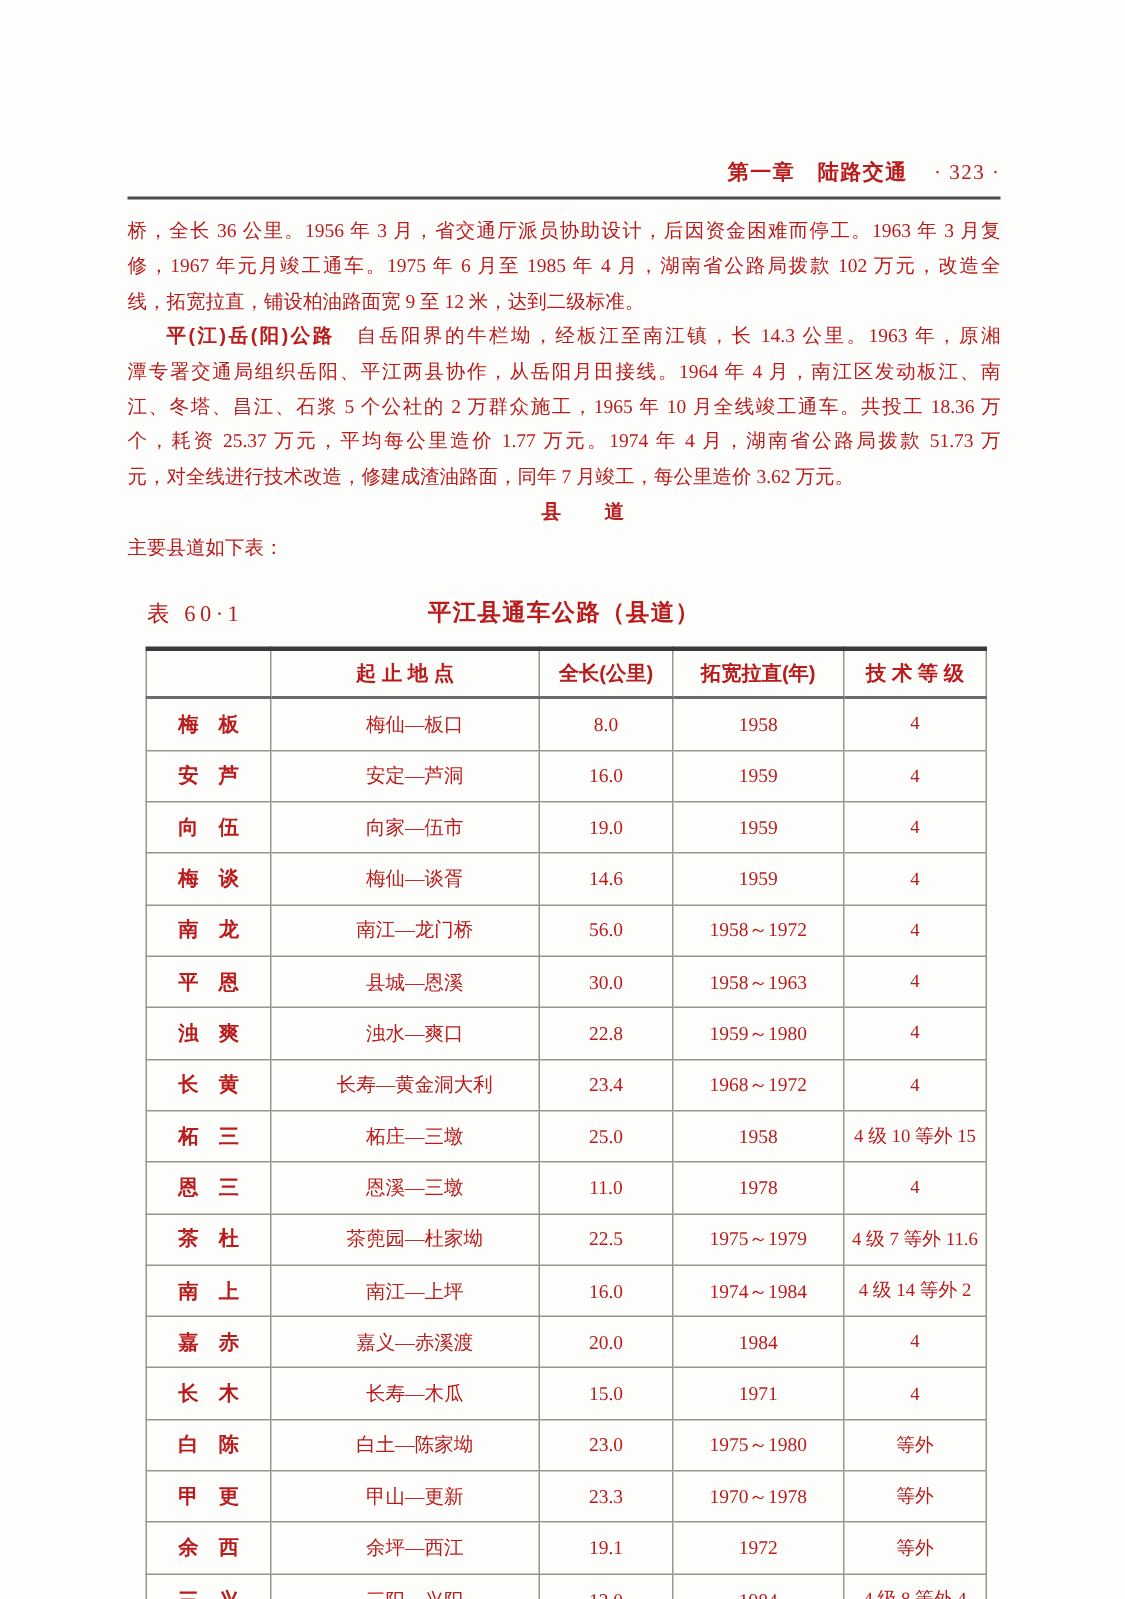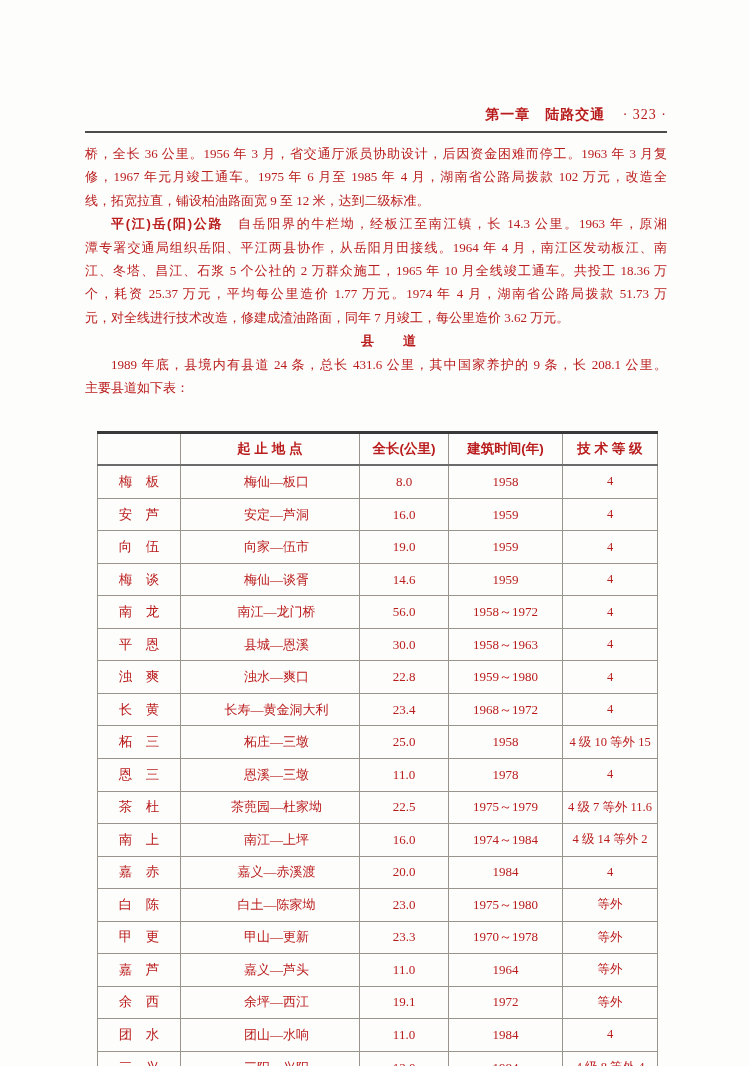--- a/index.html
+++ b/index.html
@@ -62,21 +62,21 @@
   .roads th, .roads td {
     border:1px solid #9a958c; padding:0 2px;
     text-align:center; overflow:hidden; white-space:nowrap;
   }
   .roads thead th {
     height:30px;
     font-family:"Liberation Sans","DejaVu Sans",sans-serif;
     font-weight:bold; font-size:13.5px;
     border-bottom:2px solid #6b6b6b;
   }
-  .c-name { font-size:13.5px; }
+  .c-name { font-size:13.5px;font-weight:bold; }
   .c-route { text-align:right; padding-left:15px !important;margin-left:36px; }
   .c-grade { font-size:12.5px; }
   .col-name  { width:83px; }
   .col-route { width:179px; }
   .col-len   { width:89px; }
   .col-built { width:114px; }
   .col-grade { width:95px; }
 </style>
 </head>
 <body>
@@ -95,39 +95,42 @@
     <p class="line">线，拓宽拉直，铺设柏油路面宽 9 至 12 米，达到二级标准。</p>
 
     <p class="line fill indent"><span class="lead">平(江)岳(阳)公路</span><span>　自岳阳界的牛栏坳，经板江至南江镇，长 14.3 公里。1963 年，原湘</span></p>
     <p class="line fill">潭专署交通局组织岳阳、平江两县协作，从岳阳月田接线。1964 年 4 月，南江区发动板江、南</p>
     <p class="line fill">江、冬塔、昌江、石浆 5 个公社的 2 万群众施工，1965 年 10 月全线竣工通车。共投工 18.36 万</p>
     <p class="line fill">个，耗资 25.37 万元，平均每公里造价 1.77 万元。1974 年 4 月，湖南省公路局拨款 51.73 万</p>
     <p class="line">元，对全线进行技术改造，修建成渣油路面，同年 7 月竣工，每公里造价 3.62 万元。</p>
 
     <p class="line heading">县　　道</p>
 
-    <p class="line fill indent">1989 年底，县境内有县道 24 条，总长 431.6 公里，其中国家养护的 9 条，长 208.1 公里。</p>
     <p class="line">主要县道如下表：</p>
   </div>
 
+  <div class="caption">
+    <span class="cap-label">表 60·1</span>
+    <span class="cap-title">平江县通车公路（县道）</span>
+  </div>
 
   <table class="roads">
     <colgroup>
       <col class="col-name">
         <col class="col-route">
         <col class="col-len">
         <col class="col-built">
         <col class="col-grade">
     </colgroup>
     <thead>
       <tr>
         <th></th>
         <th>起 止 地 点</th>
         <th>全长(公里)</th>
-        <th>建筑时间(年)</th>
+        <th>拓宽拉直(年)</th>
         <th>技 术 等 级</th>
       </tr>
     </thead>
     <tbody>
     <tr>
       <td class="c-name">梅　板</td>
       <td class="c-route">梅仙—板口</td>
       <td class="c-len">8.0</td>
       <td class="c-built">1958</td>
       <td class="c-grade">4</td>
@@ -223,60 +226,53 @@
     </tr>
 
     <tr>
       <td class="c-name">嘉　赤</td>
       <td class="c-route">嘉义—赤溪渡</td>
       <td class="c-len">20.0</td>
       <td class="c-built">1984</td>
       <td class="c-grade">4</td>
     </tr>
 
+    <tr>
+      <td class="c-name">长　木</td>
+      <td class="c-route">长寿—木瓜</td>
+      <td class="c-len">15.0</td>
+      <td class="c-built">1971</td>
+      <td class="c-grade">4</td>
+    </tr>
 
     <tr>
       <td class="c-name">白　陈</td>
       <td class="c-route">白土—陈家坳</td>
       <td class="c-len">23.0</td>
       <td class="c-built">1975～1980</td>
       <td class="c-grade">等外</td>
     </tr>
 
     <tr>
       <td class="c-name">甲　更</td>
       <td class="c-route">甲山—更新</td>
       <td class="c-len">23.3</td>
       <td class="c-built">1970～1978</td>
       <td class="c-grade">等外</td>
     </tr>
 
-    <tr>
-      <td class="c-name">嘉　芦</td>
-      <td class="c-route">嘉义—芦头</td>
-      <td class="c-len">11.0</td>
-      <td class="c-built">1964</td>
-      <td class="c-grade">等外</td>
-    </tr>
 
     <tr>
       <td class="c-name">余　西</td>
       <td class="c-route">余坪—西江</td>
       <td class="c-len">19.1</td>
       <td class="c-built">1972</td>
       <td class="c-grade">等外</td>
     </tr>
 
-    <tr>
-      <td class="c-name">团　水</td>
-      <td class="c-route">团山—水响</td>
-      <td class="c-len">11.0</td>
-      <td class="c-built">1984</td>
-      <td class="c-grade">4</td>
-    </tr>
 
     <tr>
       <td class="c-name">三　兴</td>
       <td class="c-route">三阳—兴阳</td>
       <td class="c-len">12.0</td>
       <td class="c-built">1984</td>
       <td class="c-grade">4 级 8 等外 4</td>
     </tr>
   </tbody>
   </table>

